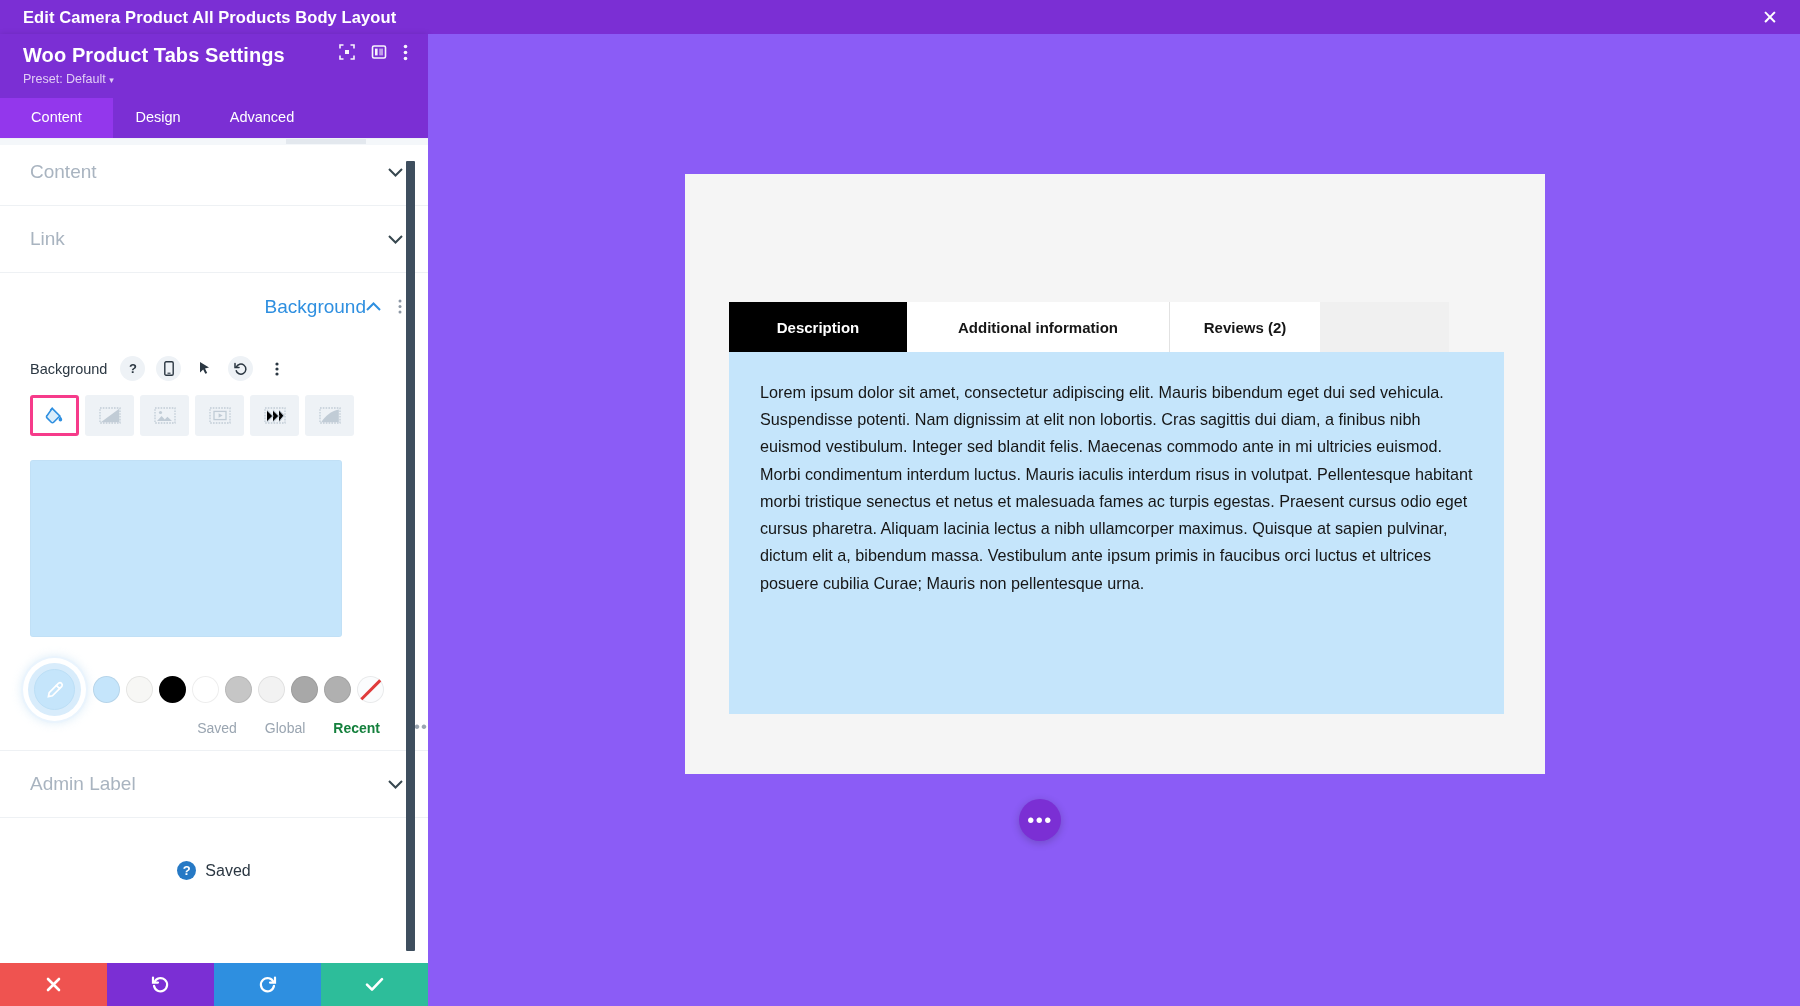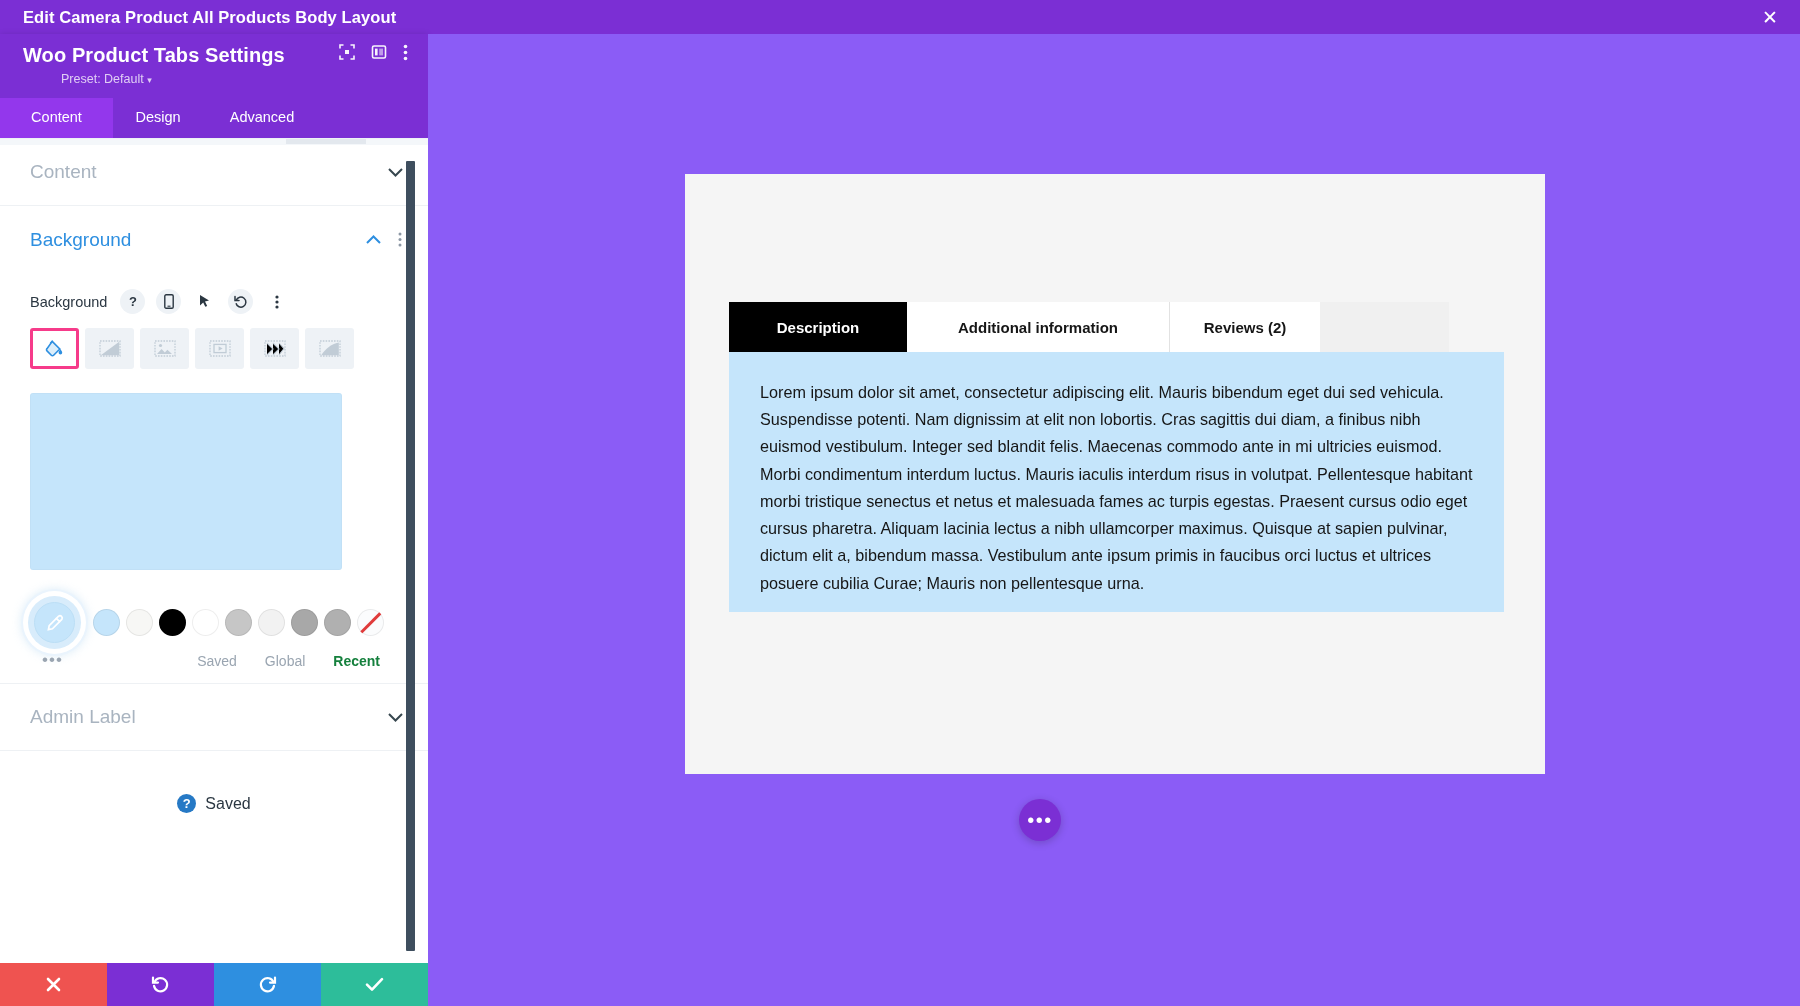--- a/index.html
+++ b/index.html
@@ -45,21 +45,21 @@
     color: #ffffff; font-size: 20px; font-weight: bold; flex: 1;
     white-space: nowrap; letter-spacing: .1px;
   }
   .hdr-icon {
     margin-left: 16px; color: #ffffff; opacity: .95;
     display: flex; align-items: center; justify-content: center;
     cursor: pointer;
   }
   .hdr-icon svg { display: block; }
   .panel-preset {
-    color: #e0cdf5; font-size: 12.5px; padding: 5px 0 0 23px; cursor: pointer; margin-left: 38px;
+    color: #e0cdf5; font-size: 12.5px; padding: 5px 0 0 23px; cursor: pointer;
   }
   .panel-preset .caret { font-size: 9px; }
 
   .panel-tabs { display: flex; flex: none; background: #7b2fd4; }
   .panel-tab {
     color: #ffffff; font-size: 14.5px; padding: 11px 0 13px 0;
     text-align: center; cursor: pointer; white-space: nowrap;
   }
   .panel-tab.t0 { width: 113px; background: #9337ec; }
   .panel-tab.t1 { width: 90px; }
@@ -87,21 +87,21 @@
     height: 67px; border-bottom: 1px solid #eef1f4; cursor: pointer;
   }
   .acc-title { flex: 1; font-size: 19px; color: #a9b4c0; font-weight: normal; }
   .acc-title.open { color: #2e8fe0; }
   .acc-chev { color: #4a5a6a; display: flex; align-items: center; }
   .acc-dots {
     margin-left: 16px; color: #8d98a5; font-size: 15px; line-height: .7;
     letter-spacing: 0; cursor: pointer; text-align: center; width: 6px;
   }
 
-  .bg-section { padding: 0 0 14px 0; border-bottom: 1px solid #eef1f4; }
+  .bg-section { padding: 0 0 14px 0; border-bottom: 1px solid #eef1f4; text-align: right; }
 
   .bg-label-row {
     display: flex; align-items: center; padding: 16px 0 0 30px; gap: 11px;
   }
   .bg-label { font-size: 14.5px; color: #2b3742; margin-right: 2px; }
   .ctl-btn {
     width: 25px; height: 25px; border-radius: 50%;
     background: #eef2f6; display: flex; align-items: center;
     justify-content: center; color: #2b3742; font-size: 13px;
     cursor: pointer; font-weight: bold;
@@ -200,21 +200,21 @@
     background: #ffffff; color: #161616;
   }
   .ptab.active { background: #000000; color: #ffffff; }
   .ptab.t0 { width: 178px; }
   .ptab.t1 { width: 263px; border-right: 1px solid #e2e2e2; text-align: right; }
   .ptab.t2 { width: 150px; }
   .ptab-filler { width: 129px; height: 50px; background: #f0f0f0; }
 
   .tabpanel {
     position: absolute; left: 44px; top: 178px;
-    width: 775px; height: 260px; background: #c5e5fb;
+    width: 775px; height: 362px; background: #c5e5fb;
     padding: 27px 30px 0 31px;
   }
   .tabpanel p {
     font-size: 16.2px; color: #161616; line-height: 1.68; text-align: left;
   }
 
   .fab {
     position: absolute; left: 591px; top: 765px;
     width: 42px; height: 42px; border-radius: 50%; background: #7b2fd4;
     display: flex; align-items: center; justify-content: center;
@@ -280,20 +280,28 @@
 
       <div class="acc-row">
         <div class="acc-title">Content</div>
         <div class="acc-chev">
           <svg width="15" height="9" viewBox="0 0 15 9" fill="none" stroke="#37474f" stroke-width="2">
               <path d="M1 1l6.5 6.5L14 1"></path>
             </svg>
         </div>
       </div>
 
+      <div class="acc-row">
+        <div class="acc-title">Link</div>
+        <div class="acc-chev">
+          <svg width="15" height="9" viewBox="0 0 15 9" fill="none" stroke="#37474f" stroke-width="2">
+              <path d="M1 1l6.5 6.5L14 1"></path>
+            </svg>
+        </div>
+      </div>
 
       <div class="bg-section">
         <div class="acc-row" style="border-bottom:none;">
           <div class="acc-title open">Background</div>
           <div class="acc-chev">
             <svg width="15" height="9" viewBox="0 0 15 9" fill="none" stroke="#2e8fe0" stroke-width="2">
                 <path d="M1 8l6.5-6.5L14 8"></path>
               </svg>
           </div>
           <div class="acc-dots">

